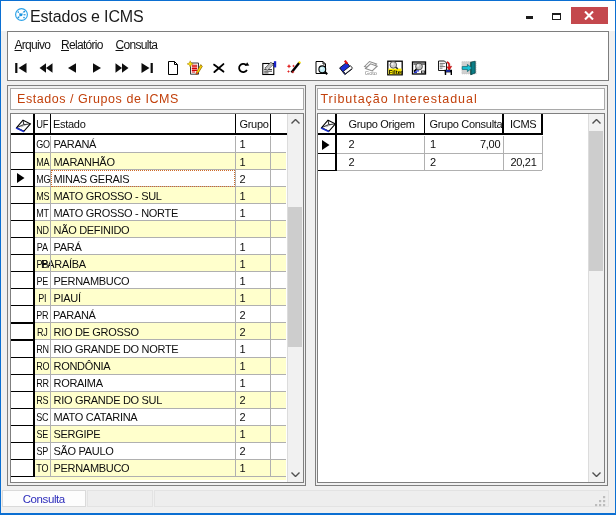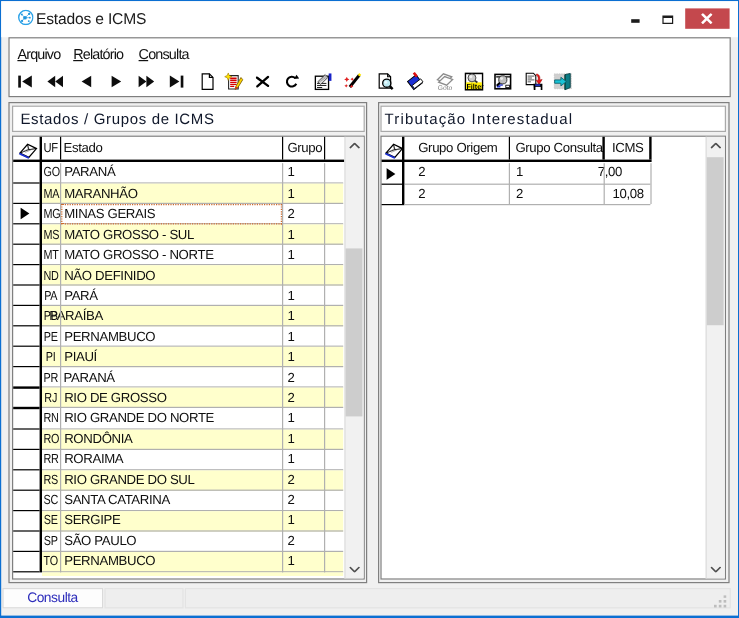--- a/index.html
+++ b/index.html
@@ -1,21 +1,21 @@
 <!DOCTYPE html>
 <html><head><meta charset="utf-8">
 <style>
 *{margin:0;padding:0;box-sizing:border-box}
 html,body{width:616px;height:515px;overflow:hidden}
 body{font-family:"Liberation Sans",sans-serif;position:relative;background:#f0f0f0}
 .a{position:absolute}
 .t{position:absolute;font-size:12px;color:#121212;white-space:nowrap;letter-spacing:-0.7px}
-.cap{position:absolute;font-size:12.5px;color:#0f172a;white-space:nowrap;letter-spacing:0.55px}
+.cap{position:absolute;font-size:12.5px;color:#c2410c;white-space:nowrap;letter-spacing:0.55px}
 .g{position:absolute;font-size:11px;color:#0e0e0e;white-space:nowrap;letter-spacing:-0.3px}
-.ttl{position:absolute;font-size:13px;color:#1a1a1a;white-space:nowrap;letter-spacing:-0.15px}
+.ttl{position:absolute;font-size:16px;color:#1a1a1a;white-space:nowrap;letter-spacing:-0.15px}
 </style></head><body>
 
 <div class="a" style="left:0;top:0;width:616px;height:1px;background:#0b6fd2"></div>
 <div class="a" style="left:0;top:0;width:1px;height:515px;background:#0b6fd2"></div>
 <div class="a" style="left:615px;top:0;width:1px;height:515px;background:#0b6fd2"></div>
 <div class="a" style="left:0;top:513px;width:616px;height:2px;background:#0b6fd2"></div>
 
 <div class="a" style="left:1px;top:1px;width:614px;height:30px;background:#ffffff"></div>
 <svg class="a" style="left:14.5px;top:8px" width="13" height="13" viewBox="0 0 13 13">
  <circle cx="6.5" cy="6.5" r="5.9" fill="none" stroke="#2ba2e8" stroke-width="1.15"></circle>
@@ -255,21 +255,21 @@
 <div class="g" style="left:239.5px;top:377.1px">1</div>
 <div class="a" style="left:34.6px;top:391.6px;width:251.9px;height:17.05px;background:#ffffcc"></div>
 <div class="a" style="left:11px;top:407.6px;width:21.6px;height:1.2px;background:#000"></div>
 <div class="a" style="left:34.6px;top:407.6px;width:251.9px;height:1px;background:#b0b0b0"></div>
 <div class="g" style="left:35px;top:394.2px;width:14.5px;text-align:center;transform:scaleX(0.82)">RS</div>
 <div class="g" style="left:53.5px;top:394.2px">RIO GRANDE DO SUL</div>
 <div class="g" style="left:239.5px;top:394.2px">2</div>
 <div class="a" style="left:11px;top:424.7px;width:21.6px;height:1.2px;background:#000"></div>
 <div class="a" style="left:34.6px;top:424.7px;width:251.9px;height:1px;background:#b0b0b0"></div>
 <div class="g" style="left:35px;top:411.2px;width:14.5px;text-align:center;transform:scaleX(0.82)">SC</div>
-<div class="g" style="left:53.5px;top:411.2px">SANTA CATARINA</div>
+<div class="g" style="left:53.5px;top:411.2px">MATO CATARINA</div>
 <div class="g" style="left:239.5px;top:411.2px">2</div>
 <div class="a" style="left:34.6px;top:425.7px;width:251.9px;height:17.05px;background:#ffffcc"></div>
 <div class="a" style="left:11px;top:441.7px;width:21.6px;height:1.2px;background:#000"></div>
 <div class="a" style="left:34.6px;top:441.7px;width:251.9px;height:1px;background:#b0b0b0"></div>
 <div class="g" style="left:35px;top:428.3px;width:14.5px;text-align:center;transform:scaleX(0.82)">SE</div>
 <div class="g" style="left:53.5px;top:428.3px">SERGIPE</div>
 <div class="g" style="left:239.5px;top:428.3px">1</div>
 <div class="a" style="left:11px;top:458.8px;width:21.6px;height:1.2px;background:#000"></div>
 <div class="a" style="left:34.6px;top:458.8px;width:251.9px;height:1px;background:#b0b0b0"></div>
 <div class="g" style="left:35px;top:445.3px;width:14.5px;text-align:center;transform:scaleX(0.82)">SP</div>
@@ -316,26 +316,26 @@
 <div class="g" style="left:510px;top:117.5px">ICMS</div>
 <div class="a" style="left:318px;top:133.2px;width:224.5px;height:2.3px;background:#000"></div>
 <div class="a" style="left:423.6px;top:113.5px;width:1.6px;height:19.5px;background:#000"></div>
 <div class="a" style="left:502.2px;top:113.5px;width:1.6px;height:19.5px;background:#000"></div>
 <div class="a" style="left:541.0px;top:113.5px;width:1.6px;height:19.5px;background:#000"></div>
 <div class="a" style="left:334.9px;top:113.5px;width:2px;height:56.9px;background:#000"></div>
 <div class="a" style="left:318px;top:152.5px;width:18.9px;height:1.2px;background:#000"></div>
 <div class="a" style="left:336.9px;top:152.5px;width:205.1px;height:1px;background:#b0b0b0"></div>
 <div class="g" style="left:348.5px;top:138.4px">2</div>
 <div class="g" style="left:430px;top:138.4px">1</div>
-<div class="g" style="left:480px;top:138.4px;width:56.5px;text-align:center">7,00</div>
+<div class="g" style="left:480px;top:138.4px;width:56.5px;text-align:left">7,00</div>
 <div class="a" style="left:318px;top:169.8px;width:18.9px;height:1.2px;background:#000"></div>
 <div class="a" style="left:336.9px;top:169.8px;width:205.1px;height:1px;background:#b0b0b0"></div>
 <div class="g" style="left:348.5px;top:155.7px">2</div>
 <div class="g" style="left:430px;top:155.7px">2</div>
-<div class="g" style="left:480px;top:155.7px;width:56.5px;text-align:right">10,08</div>
+<div class="g" style="left:480px;top:155.7px;width:56.5px;text-align:right">20,21</div>
 <div class="a" style="left:424.2px;top:135.8px;width:1px;height:34.6px;background:#b0b0b0"></div>
 <div class="a" style="left:502.8px;top:135.8px;width:1px;height:34.6px;background:#b0b0b0"></div>
 <div class="a" style="left:541.6px;top:135.8px;width:1px;height:34.6px;background:#b0b0b0"></div>
 <svg style="position:absolute;left:322px;top:139.8px" width="7.5" height="10" viewBox="0 0 7.5 10">
     <path d="M0 0 L7.5 5.0 L0 10 Z" fill="#000"></path>
   </svg>
 
 <div class="a" style="left:587.5px;top:113.5px;width:16px;height:368.5px;background:#f1f1f1;border-left:1px solid #dcdcdc"></div>
 <svg class="a" style="left:591.5px;top:119px" width="9" height="5" viewBox="0 0 9 5">
     <path d="M0.5 4.5 L4.5 0.5 L8.5 4.5" fill="none" stroke="#505050" stroke-width="1.4"></path>

